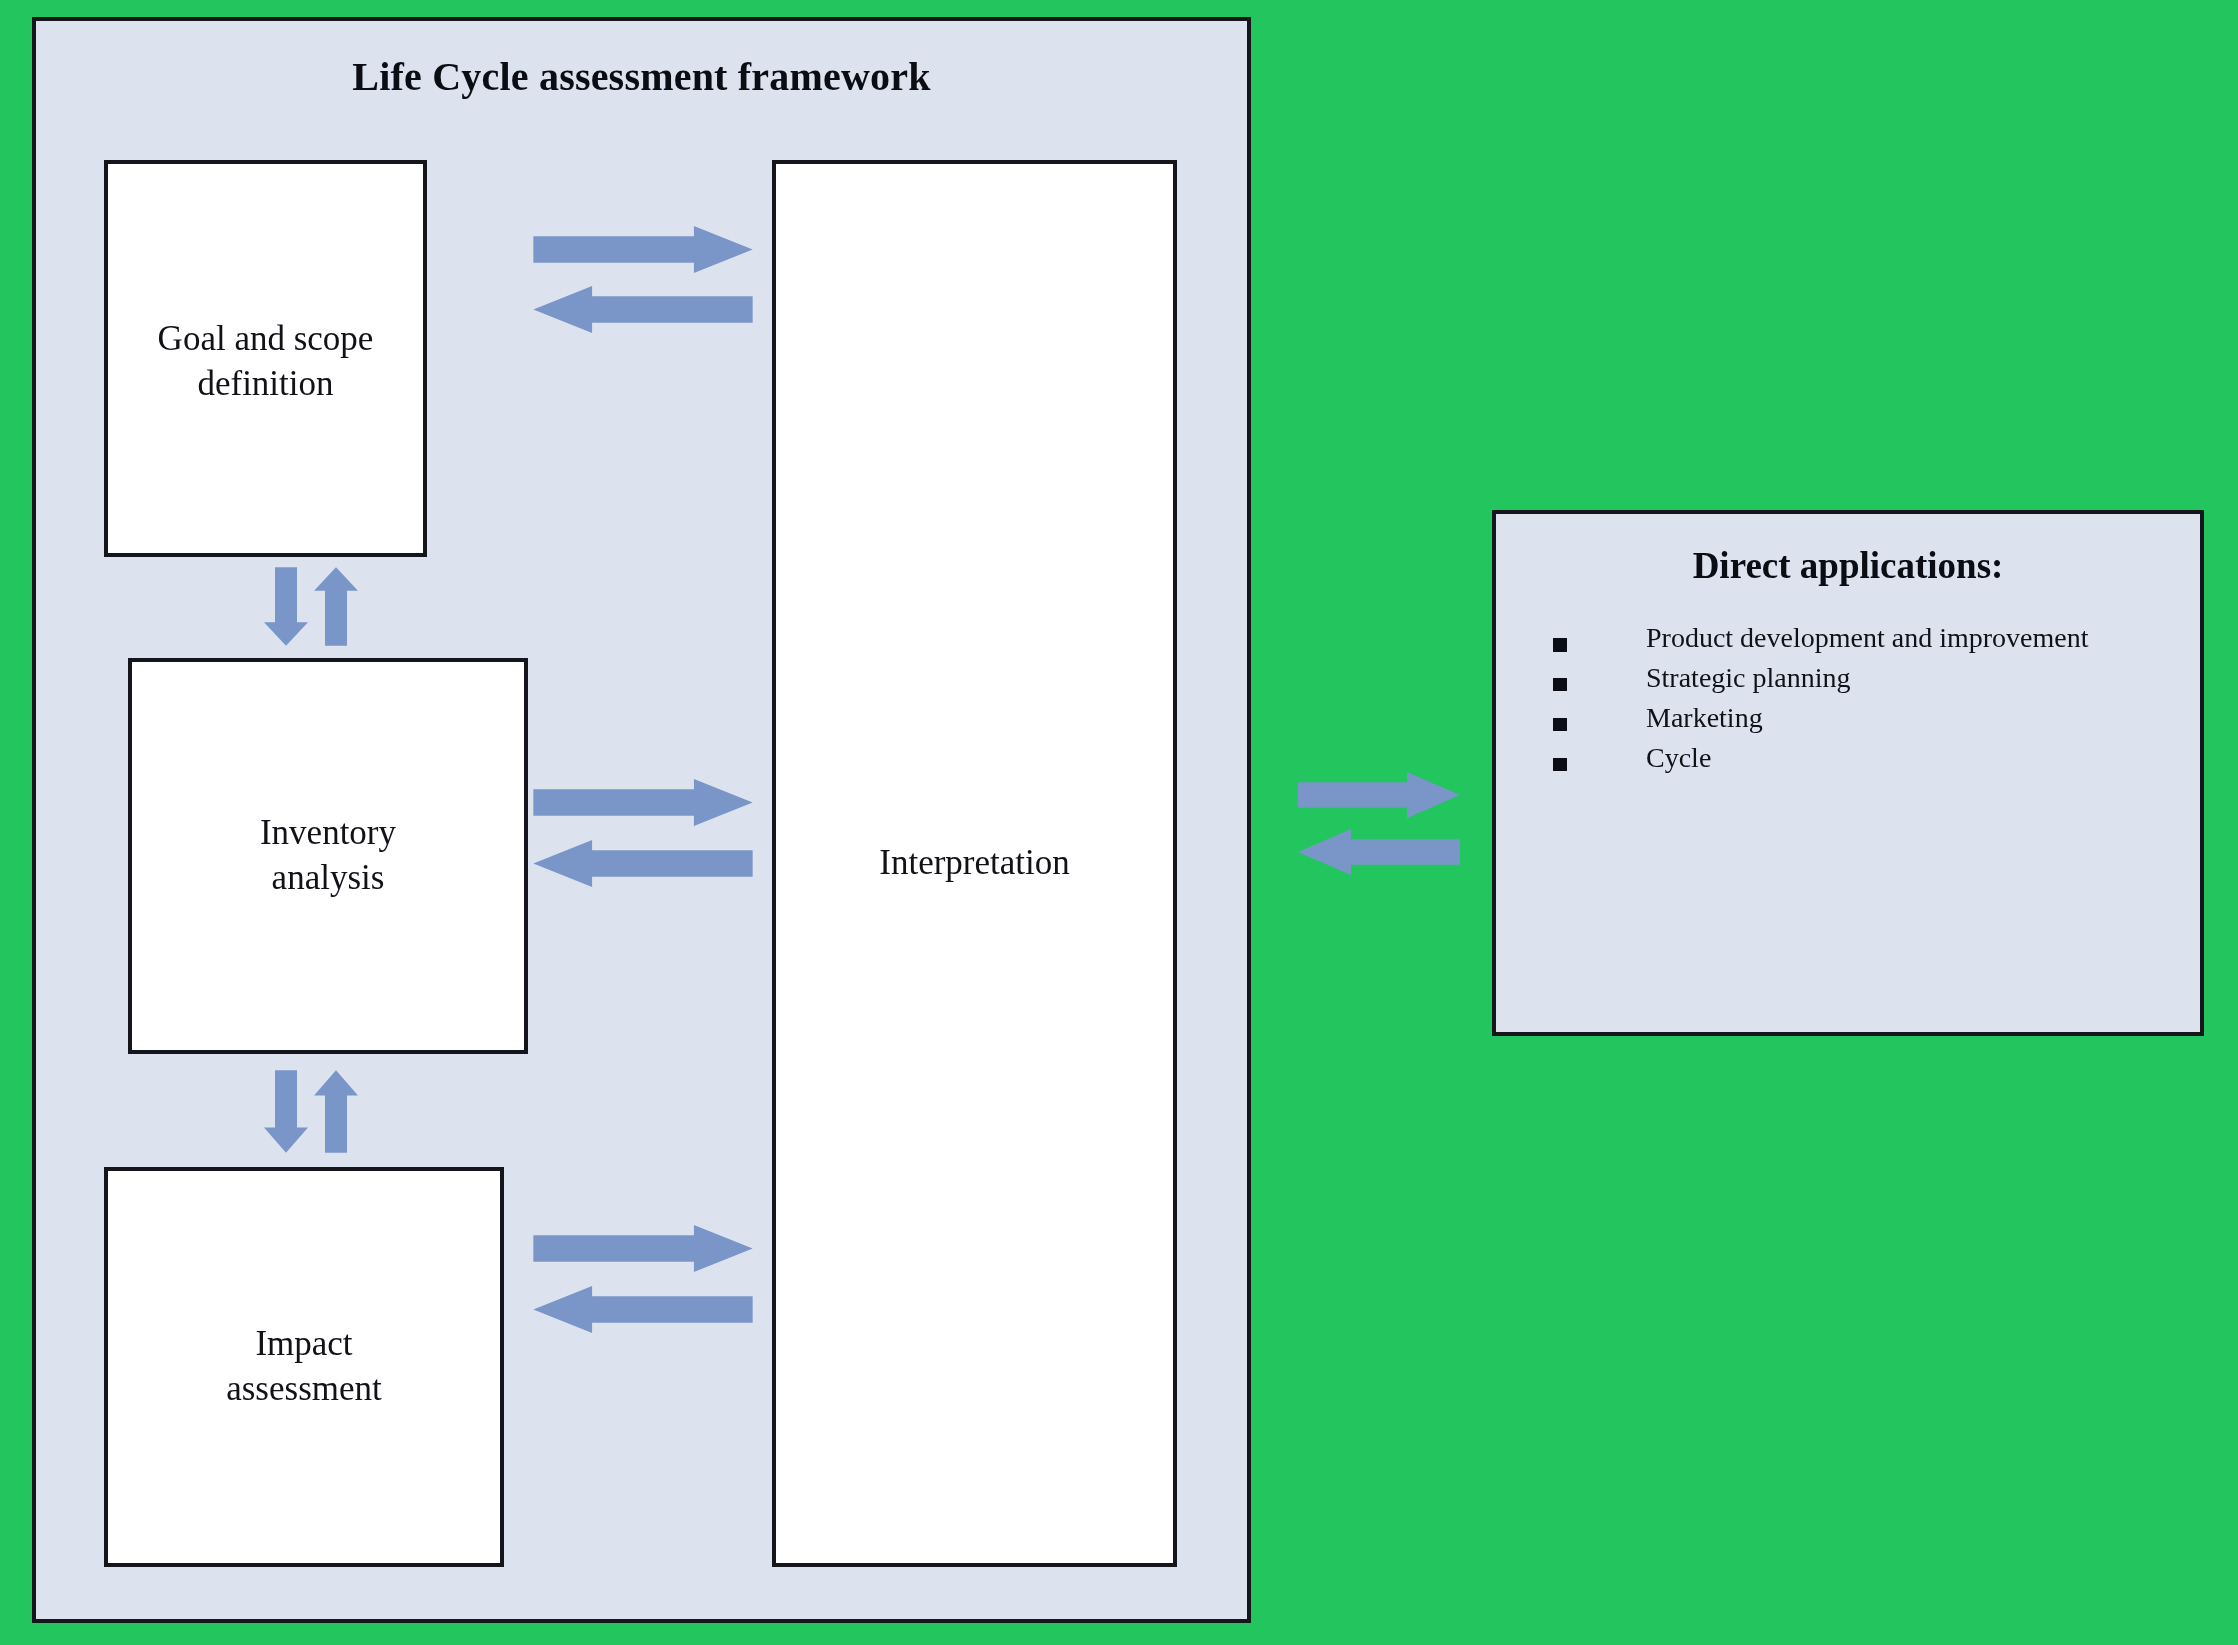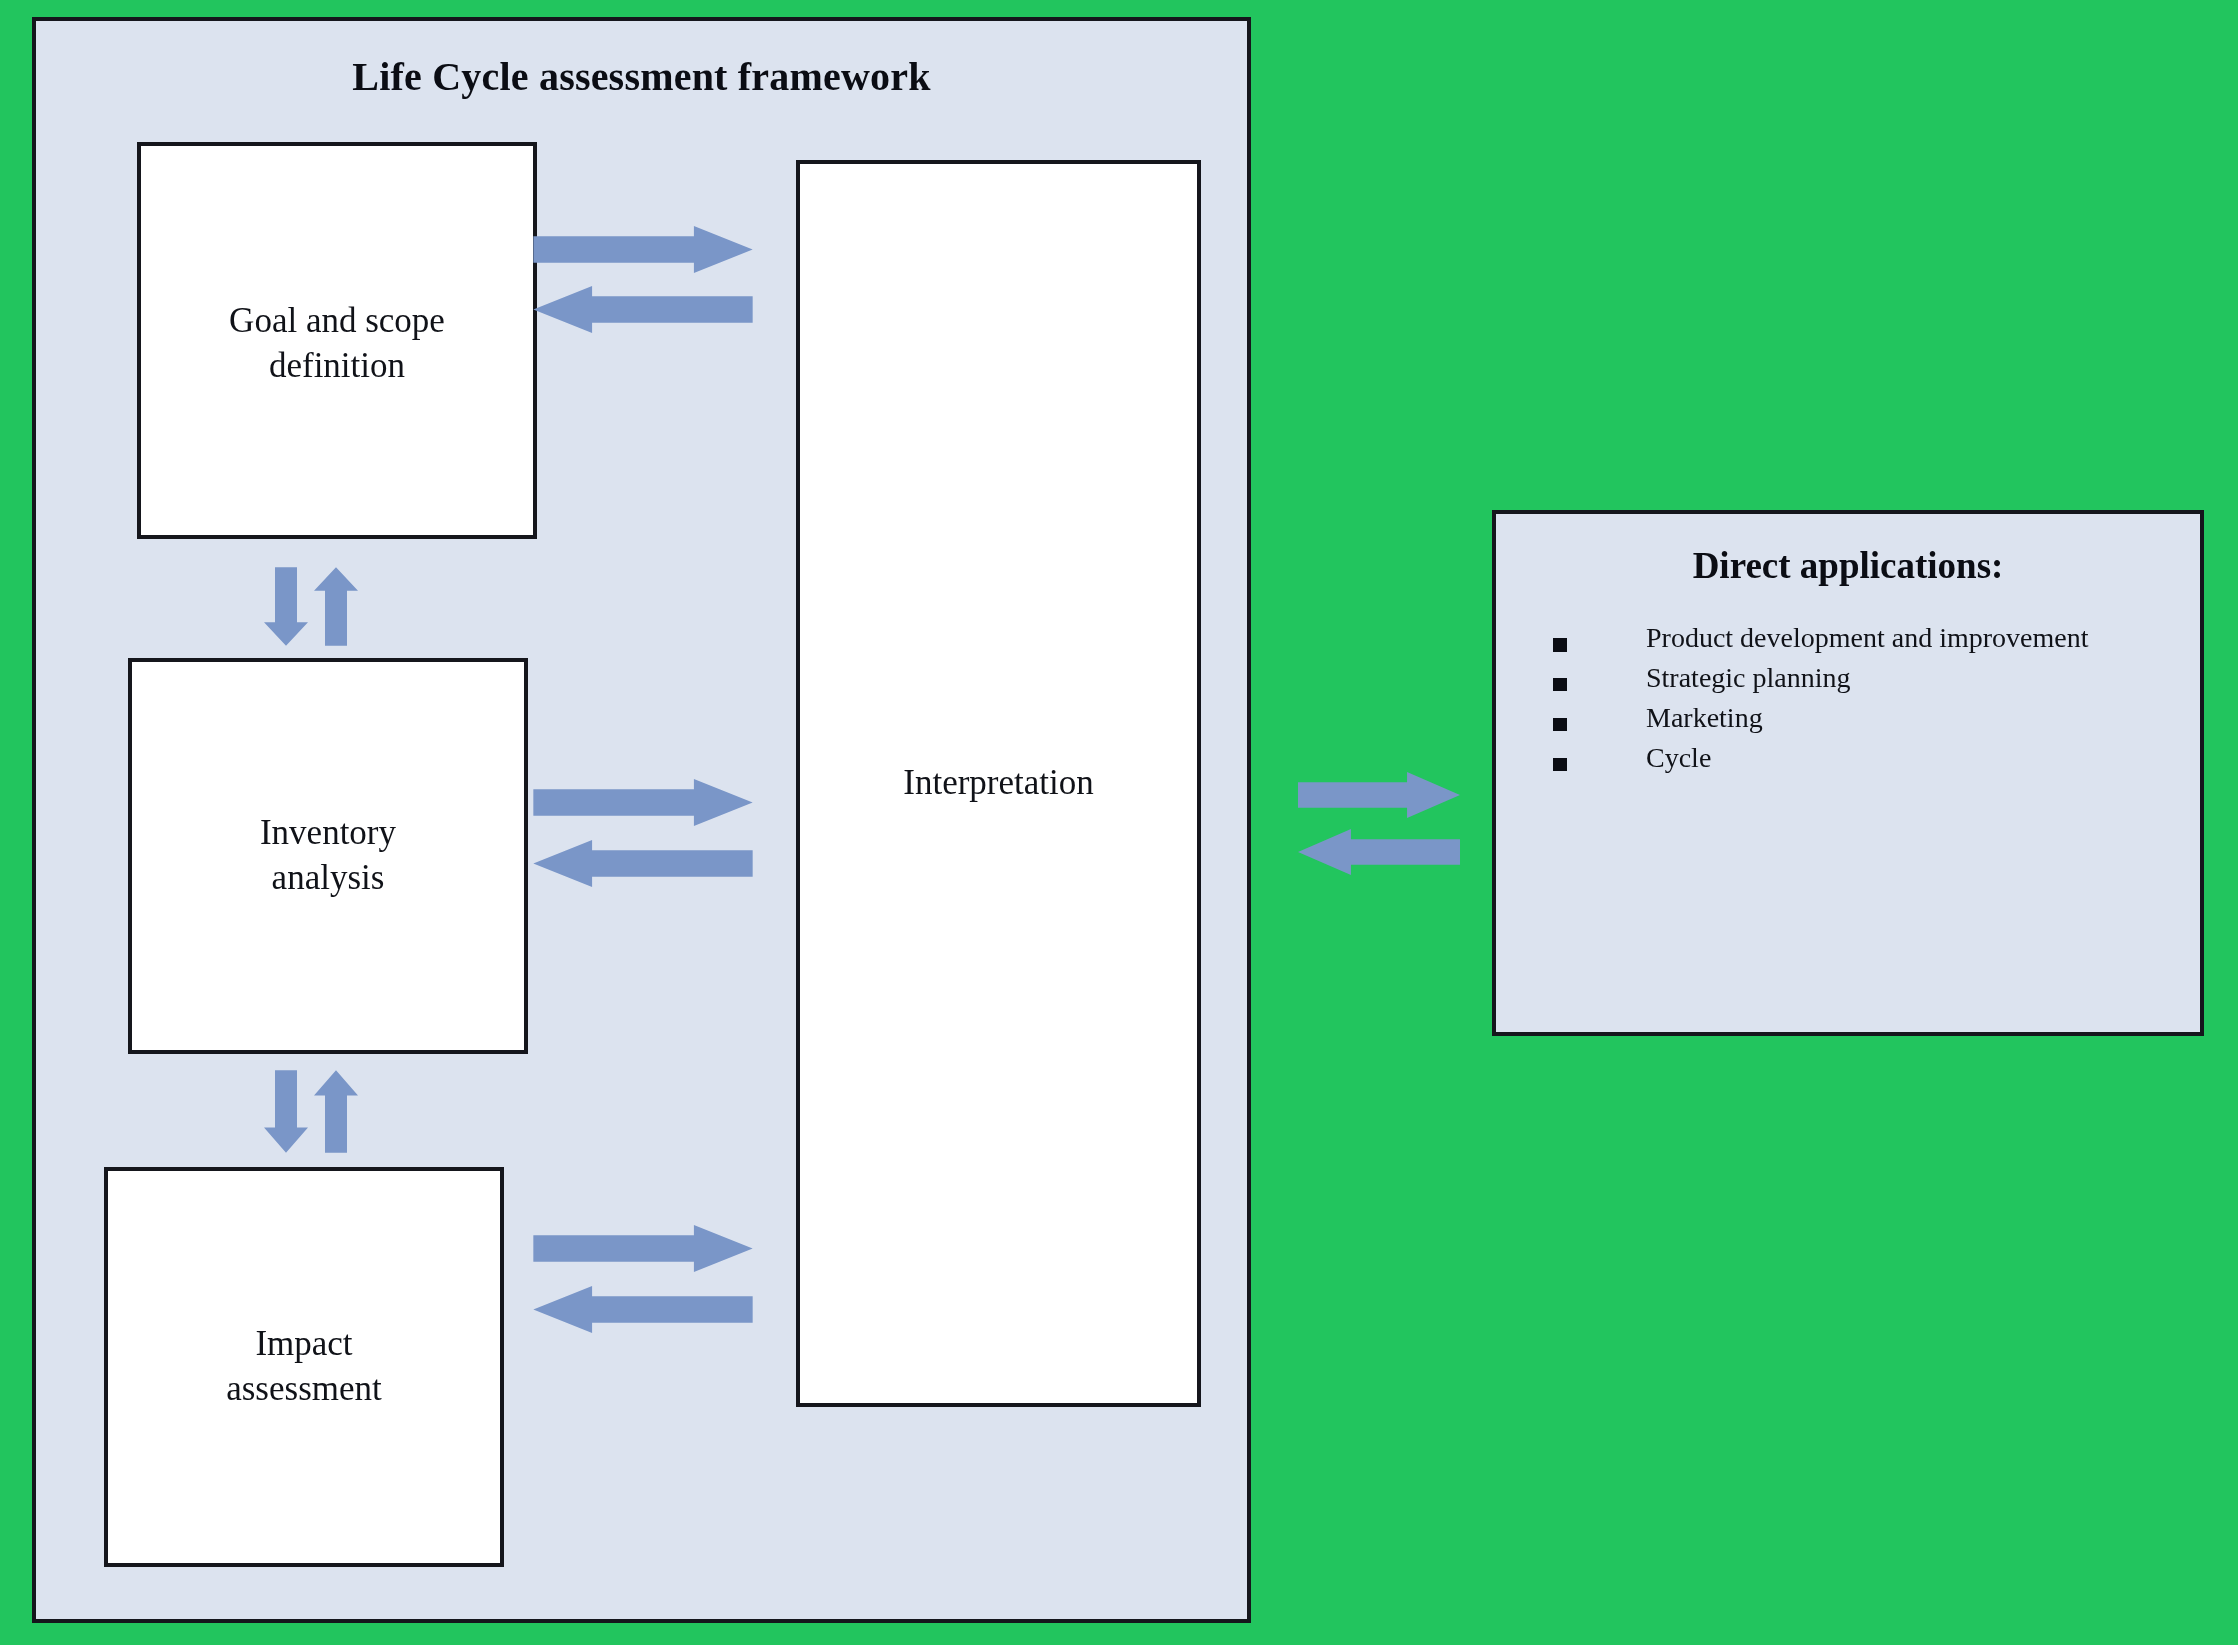--- a/index.html
+++ b/index.html
@@ -59,31 +59,31 @@
   }
   .stage-label {
     font-size: 35px;
     line-height: 1.28;
     color: #101218;
     text-align: center;
     padding: 0 8px;
     white-space: pre-line;
   }
 
-  #box-goal      { left: 104px; top: 142px;  width: 400px; height: 397px; margin-left: 33px; }
+  #box-goal      { left: 104px; top: 160px;  width: 323px; height: 397px; }
   #box-goal .stage-label { transform: translateY(3.2px); }
 
   #box-inventory { left: 104px; top: 658px;  width: 400px; height: 396px; margin-left: 24px; }
   #box-impact    { left: 104px; top: 1167px; width: 400px; height: 400px; }
 
   #box-interpretation {
-    left: 796px;
+    left: 772px;
     top: 160px;
     width: 405px;
-    height: 1247px;
+    height: 1407px;
   }
 
   
   .applications-panel {
     position: absolute;
     left: 1492px;
     top: 510px;
     width: 712px;
     height: 526px;
     background: #dce3ef;

